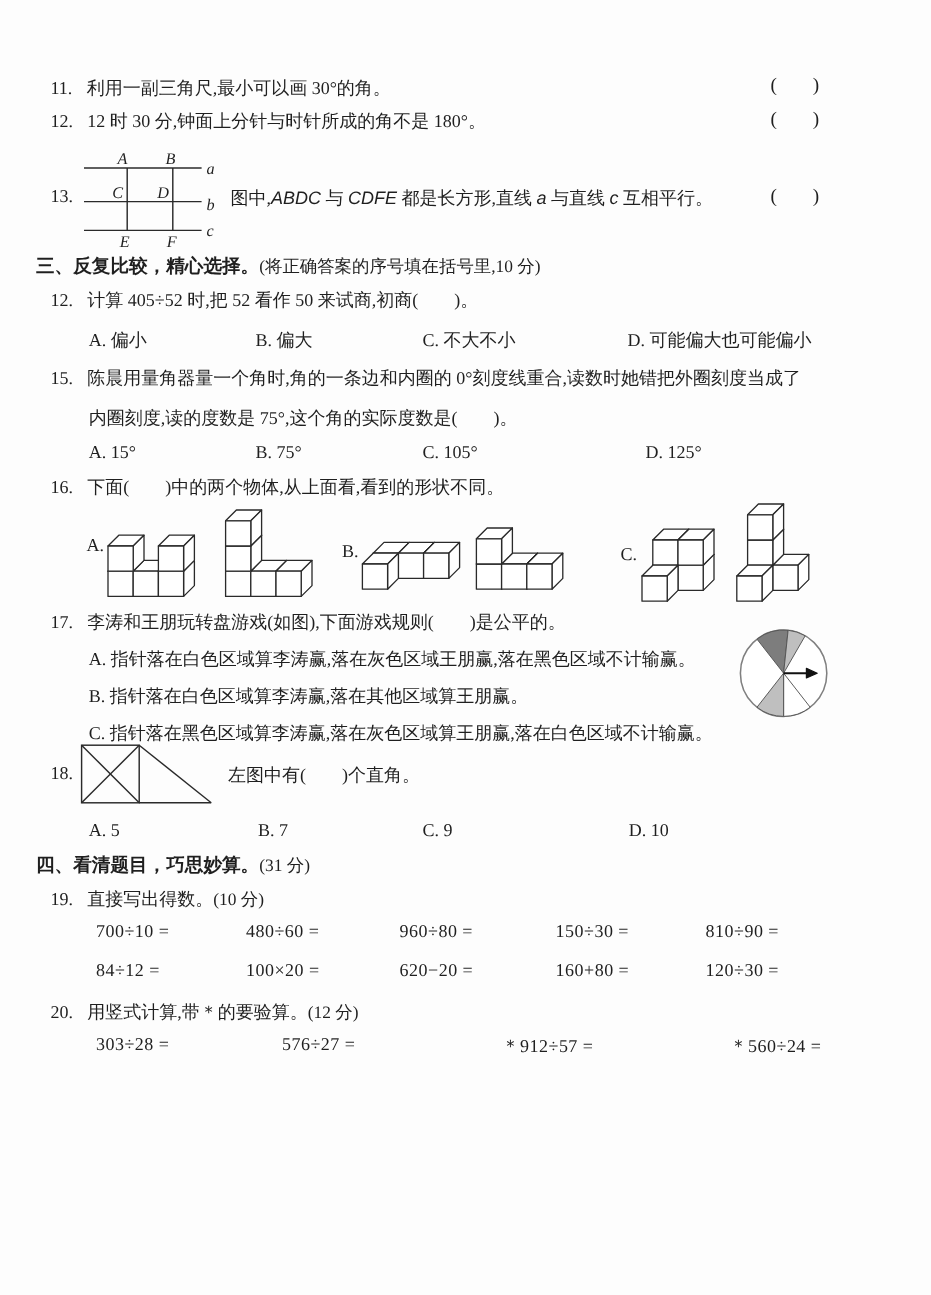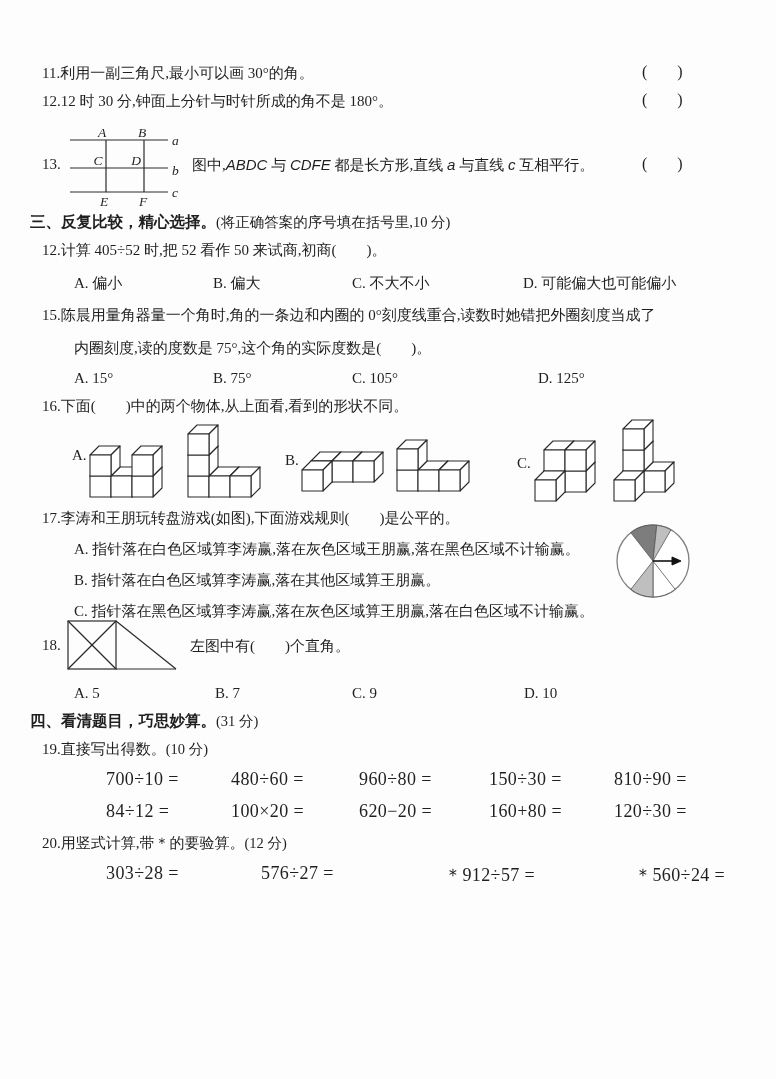--- a/index.html
+++ b/index.html
@@ -2,26 +2,26 @@
 <html><head>
 <meta charset="utf-8">
 <style>
   html,body{margin:0;padding:0;background:#ffffff;}
   #page{
     position:relative;width:776px;height:1079px;background:#fdfdfd;
     font-family:"Liberation Serif","DejaVu Serif",serif;
     color:#1f1f1f;font-size:15px;overflow:hidden;
   }
   .abs{position:absolute;white-space:nowrap;}
-  .qnum{margin-right:0;}
+  .qnum{margin-right:12px;}
   .sec-head{font-family:"Liberation Sans","DejaVu Sans",sans-serif;font-weight:700;font-size:15.5px;}
   .sec-note{font-family:Liberation Serif, serif;font-weight:400;font-size:14.5px;}
   .bracket{display:inline-flex;font-size:16px;}
   .bracket .gap{display:inline-block;width:30px;}
-  .eq{font-size:18px;letter-spacing:.4px;margin-left:26px;}
+  .eq{font-size:15px;letter-spacing:.4px;}
   .choice{font-size:15px;}
   i.var{font-style:italic;font-family:Liberation Sans, sans-serif;}
   svg text{font-family:"Liberation Serif",serif;font-style:italic;font-size:13.5px;fill:#1f1f1f;}
   #footer{
     position:absolute;left:0;right:0;top:1012px;text-align:center;
     font-family:"Liberation Sans","DejaVu Sans",sans-serif;
     color:#a8a8a8;font-size:17px;
   }
 </style>
 </head>

